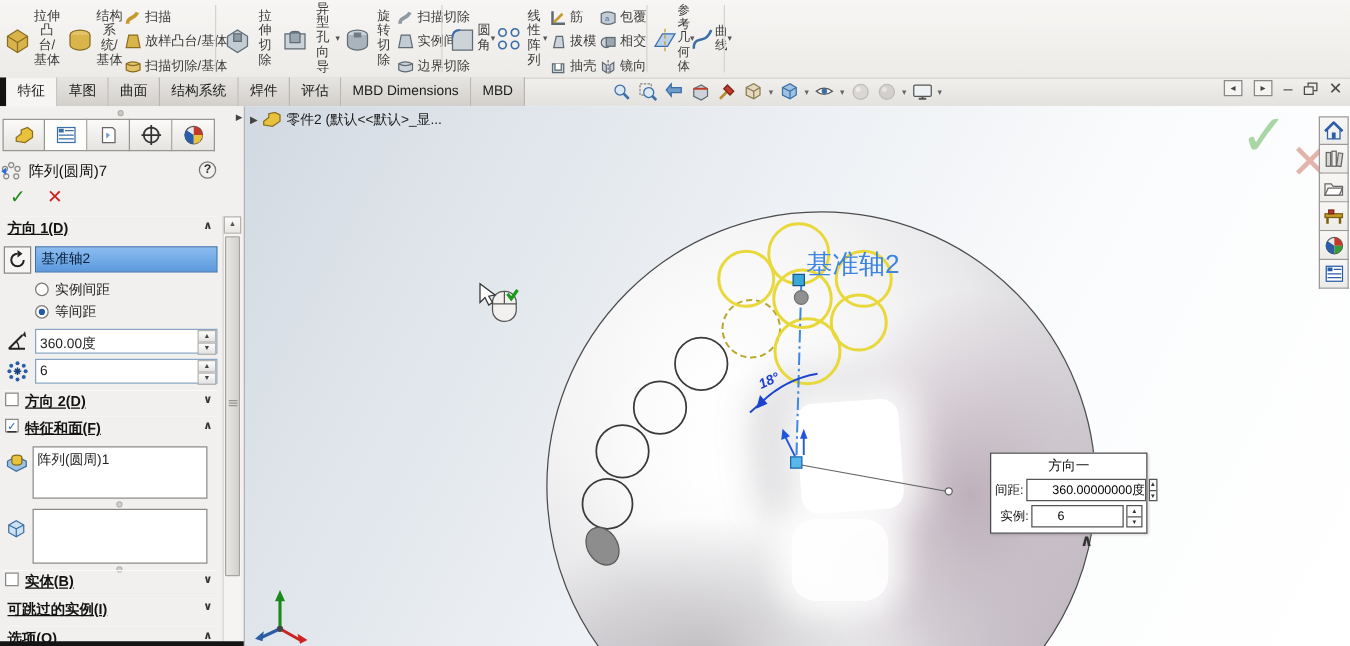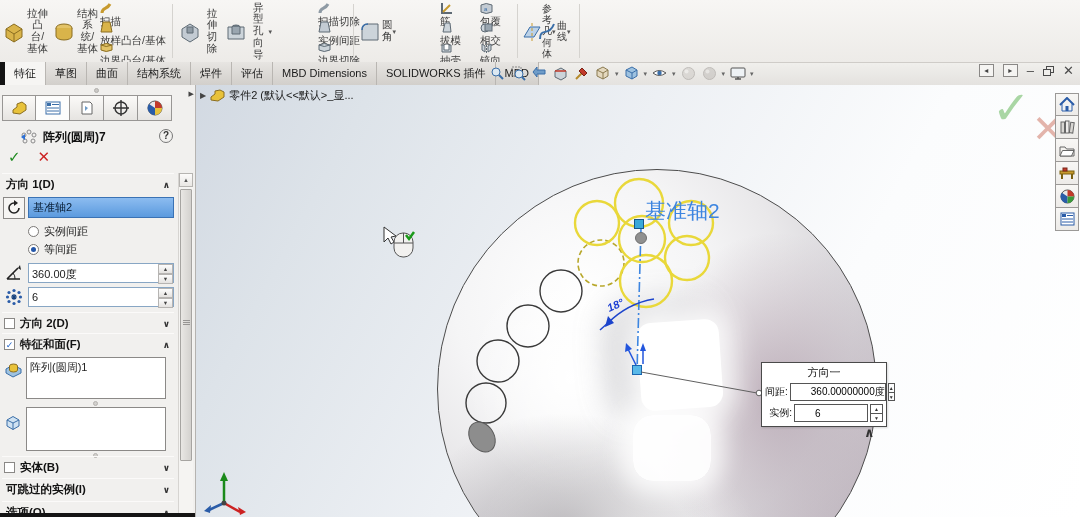--- a/index.html
+++ b/index.html
@@ -10,22 +10,22 @@
   
   .ribbon { position:absolute; left:0; top:0; width:1080px; height:62px;
             background:linear-gradient(#f7f6f4,#edebe8); }
   .rsep { position:absolute; top:4px; height:54px; width:1px; background:#d5d3cf; }
   .rgroup { position:absolute; top:0; height:62px; }
   .bigbtn { position:absolute; top:1px; height:60px; display:flex; flex-direction:row;
             align-items:center; font-size:10.5px; color:#3b3b3b; text-align:center;
             line-height:1.12; cursor:default; }
   .bigbtn svg { margin:2px 0 1px; flex:none; }
   .dd { font-size:7px; color:#555; line-height:6px; margin-top:1px; }
-  .smallbtn { position:absolute; height:19px; display:flex; align-items:flex-start;
-              font-size:10.5px; color:#3b3b3b; white-space:nowrap;flex-direction:column; }
+  .smallbtn { position:absolute; height:19px; display:flex; align-items:flex-end;
+              font-size:10.5px; color:#3b3b3b; white-space:nowrap; }
   .smallbtn svg { margin-right:3px; flex:none; }
   .instant3d { position:absolute; left:585px; top:0; width:49px; height:61px;
                background:linear-gradient(#aeadab,#8f8e8c); border:1px solid #7b7a78;
                display:flex; flex-direction:column; align-items:center; font-size:10px; color:#141414; }
   .instant3d svg { margin:6px 0 4px; }
 
   
   .tabrow { position:absolute; left:0; top:62px; width:1080px; height:23px;
             background:linear-gradient(#f0efec,#e4e2df); border-top:1px solid #cfccc8; }
   .tabedge { position:absolute; left:0; top:62px; width:5px; height:23px; background:#131313; }
@@ -50,31 +50,31 @@
         border-right:1px solid #b5b3b0; font-size:11px; color:#222; overflow:hidden; }
   .lp-grab { position:absolute; left:94px; top:3px; width:5px; height:5px; border-radius:50%;
              background:#cbc9c6; border:1px solid #b2b0ad; }
   .lp-expand { position:absolute; right:1px; top:5px; font-size:7px; color:#444; }
   .pmtabs { position:absolute; left:2px; top:10px; display:flex; }
   .pmtab { width:34px; height:26px; border:1px solid #989694; border-left-width:0;
            background:linear-gradient(#fbfaf8,#e6e4e1); display:flex; align-items:center;
            justify-content:center; cursor:pointer; }
   .pmtab:first-child { border-left-width:1px; }
   .pmtab.active { background:#fdfdfc; }
-  .pmtitle { position:absolute; left:20px; top:42px; height:20px; display:flex; align-items:center;
-             gap:5px; font-weight:bold; font-size:12px; color:#111; }
+  .pmtitle { position:absolute; left:0; top:42px; height:20px; display:flex; align-items:center;
+             gap:5px; font-weight:normal; font-size:12px; color:#111; }
   .helpbtn { position:absolute; right:22px; top:44px; width:14px; height:14px; border:1px solid #777;
              border-radius:50%; font-size:10px; line-height:12px; text-align:center; color:#333;
              font-weight:bold; cursor:pointer; }
   .okrow { position:absolute; left:8px; top:63px; display:flex; gap:17px; font-size:15px; font-weight:bold; }
   .ok { color:#1e8a1e; cursor:pointer; }
   .cancel { color:#c22; cursor:pointer; }
   .sep { position:absolute; left:2px; width:172px; height:1px; background:#dcdad7; border-bottom:1px solid #fbfaf9; }
   .hdr { position:absolute; left:0; width:176px; height:19px; font-weight:bold; color:#131313;
-         font-size:11.5px; display:flex; align-items:center; cursor:pointer; }
+         font-size:11.5px; display:flex; cursor:pointer;text-decoration:underline; }
   .hdr .pad { width:6px; }
   .chev { position:absolute; right:6px; font-size:9px; color:#333; font-weight:bold; }
   .cb { width:11px; height:11px; border:1px solid #8a8886; background:#fff; margin:0 5px 0 4px;
         font-size:9px; line-height:10px; color:#1f62c8; text-align:center; font-weight:bold; flex:none; }
   .selicon { position:absolute; left:3px; width:22px; height:22px; border:1px solid #8b8987;
              background:#f6f5f3; display:flex; align-items:center; justify-content:center; }
   .selfield { position:absolute; left:28px; width:146px; height:21px;
               background:linear-gradient(#8cbcf0,#5b9ade); border:1px solid #3a72b4;
               color:#0a2038; line-height:19px; padding-left:4px; font-size:11px; cursor:text; }
   .radiorow { position:absolute; left:28px; height:15px; display:flex; align-items:center; cursor:pointer;text-align:right; }
@@ -123,21 +123,21 @@
   .sq1 { position:absolute; left:201px; top:151px; width:82px; height:88px; background:#fff;
          border-radius:14px; transform:rotate(-4deg);
          box-shadow:0 0 26px 14px rgba(255,255,255,.85), -20px -8px 32px 10px rgba(138,136,144,.38); }
   .sq2 { position:absolute; left:195px; top:245px; width:78px; height:66px;
          background:rgba(255,255,255,.93); border-radius:20px;
          box-shadow:0 0 22px 12px rgba(255,255,255,.8); }
   .anno { position:absolute; left:0; top:0; width:884px; height:432px; }
   .axis-label { position:absolute; left:449px; top:112px; font-size:21px; color:#3d85e0; white-space:nowrap; }
   .angledim { position:absolute; left:411px; top:214px; font-size:11px; font-style:italic;
               font-weight:bold; color:#1c3fd4; transform:rotate(-24deg); }
-  .callout { position:absolute; left:565px; top:277px; width:126px; background:#fff;
+  .callout { position:absolute; left:596px; top:277px; width:126px; background:#fff;
              border:1px solid #4a4a4a; padding:2px 3px 4px; box-shadow:1px 1px 2px rgba(0,0,0,.15); }
   .callout-title { text-align:center; font-size:11px; height:15px; color:#111; }
   .crow { display:flex; align-items:center; margin-top:3px; }
   .clabel { width:27px; font-size:10px; text-align:right; margin-right:2px; color:#111; white-space:nowrap; }
   .cfield { flex:1; height:18px; border:1px solid #555; display:flex; align-items:center; background:#fff; }
   .cval { flex:1; font-size:10px; padding-left:20px; white-space:nowrap; cursor:text; }
   .cspin { width:13px; height:18px; border:1px solid #555; margin-left:2px; display:flex;
            flex-direction:column; }
   .cspin > div { flex:1; font-size:5px; line-height:8px; text-align:center; color:#333; cursor:pointer; }
   .cspin > div:first-child { border-bottom:1px solid #555; }
@@ -188,21 +188,21 @@
         <svg width="13" height="13" viewBox="0 0 13 13">
             <path d="M3 1 L10 1 L12 11 L1 11 Z" fill="#d9b44a" stroke="#8a6d20"></path>
           </svg>
         <span>放样凸台/基体</span>
       </div>
       <div class="smallbtn" style="left:98px;top:41px">
         <svg width="13" height="13" viewBox="0 0 13 13">
             <path d="M1 4 Q6 1 12 4 L12 9 Q6 12 1 9 Z" fill="#e3c367" stroke="#8a6d20"></path>
             <path d="M1 4 Q6 7 12 4" fill="none" stroke="#8a6d20"></path>
           </svg>
-        <span>边界凸台/基体</span>
+        <span>扫描切除/基体</span>
       </div>
     </div>
     <div class="rsep" style="left:172px"></div>
 
     <div class="rgroup" style="left:176px;width:178px">
       <div class="bigbtn" style="left:48px;width:48px">
         <svg width="24" height="24" viewBox="0 0 24 24">
             <path d="M4 7 L20 7 L20 19 L4 19 Z" fill="#ccd4da" stroke="#5e6a74"></path>
             <ellipse cx="12" cy="7" rx="4" ry="2" fill="#6f7c86" stroke="#5e6a74"></ellipse>
             <path d="M8 7 L8 14 L16 14 L16 7" fill="#9aa6b0" stroke="#5e6a74"></path>
@@ -210,20 +210,28 @@
         <span class="lbl">异型孔向导</span>
         <span class="dd">▾</span>
       </div>
       <div class="bigbtn" style="left:2px;width:44px">
         <svg width="24" height="24" viewBox="0 0 24 24">
             <path d="M4 9 L12 4 L20 9 L20 17 L12 22 L4 17 Z" fill="#c3cbd3" stroke="#5e6a74"></path>
             <path d="M9 7 L15 7 L15 13 L9 13 Z" fill="#8e9aa4" stroke="#5e6a74"></path>
           </svg>
         <span class="lbl">拉伸切除</span>
       </div>
+      <div class="bigbtn" style="left:98px;width:42px">
+        <svg width="24" height="24" viewBox="0 0 24 24">
+            <ellipse cx="12" cy="8" rx="8" ry="4" fill="#ccd4da" stroke="#5e6a74"></ellipse>
+            <path d="M4 8 L4 16 A8 4 0 0 0 20 16 L20 8" fill="#aab4bc" stroke="#5e6a74"></path>
+            <path d="M9 6 L15 6 L15 10 L9 10 Z" fill="#6f7c86"></path>
+          </svg>
+        <span class="lbl">旋转切除</span>
+      </div>
       <div class="smallbtn" style="left:142px;top:2px">
         <svg width="13" height="13" viewBox="0 0 13 13">
             <path d="M2 11 C2 5 7 8 10 2" fill="none" stroke="#8e9aa4" stroke-width="3"></path>
           </svg>
         <span>扫描切除</span>
       </div>
       <div class="smallbtn" style="left:142px;top:21px">
         <svg width="13" height="13" viewBox="0 0 13 13">
             <path d="M3 1 L10 1 L12 11 L1 11 Z" fill="#c3cbd3" stroke="#5e6a74"></path>
           </svg>
@@ -241,20 +249,32 @@
 
     <div class="rgroup" style="left:356px;width:162px">
       <div class="bigbtn" style="left:2px;width:36px">
         <svg width="24" height="24" viewBox="0 0 24 24">
             <path d="M4 20 L4 10 Q4 4 10 4 L20 4 L20 20 Z" fill="#ccd4da" stroke="#5e6a74"></path>
             <path d="M4 10 Q4 4 10 4" fill="none" stroke="#3a6ea8" stroke-width="1.5"></path>
           </svg>
         <span class="lbl">圆角</span>
         <span class="dd">▾</span>
       </div>
+      <div class="bigbtn" style="left:40px;width:42px">
+        <svg width="24" height="24" viewBox="0 0 24 24">
+            <g fill="none" stroke="#3a6ea8" stroke-width="1.3">
+              <circle cx="6" cy="6" r="3"></circle>
+              <circle cx="16" cy="6" r="3"></circle>
+              <circle cx="6" cy="16" r="3"></circle>
+              <circle cx="16" cy="16" r="3"></circle>
+            </g>
+          </svg>
+        <span class="lbl">线性阵列</span>
+        <span class="dd">▾</span>
+      </div>
       <div class="smallbtn" style="left:84px;top:2px">
         <svg width="13" height="13" viewBox="0 0 13 13">
             <path d="M2 1 L2 11 L12 11" fill="none" stroke="#5e6a74" stroke-width="2"></path>
             <path d="M3 10 L10 3" stroke="#c79a2e" stroke-width="2"></path>
           </svg>
         <span>筋</span>
       </div>
       <div class="smallbtn" style="left:84px;top:21px">
         <svg width="13" height="13" viewBox="0 0 13 13">
             <path d="M3 11 L5 2 L10 2 L11 11 Z" fill="#ccd4da" stroke="#5e6a74"></path>
@@ -295,21 +315,21 @@
 
     <div class="rgroup" style="left:520px;width:60px">
       <div class="bigbtn" style="left:2px;width:28px;font-size:10px">
         <svg width="20" height="22" viewBox="0 0 20 22">
             <path d="M2 16 L8 6 L18 6 L12 16 Z" fill="#bcd2e8" stroke="#3a6ea8"></path>
             <path d="M10 2 L10 20" stroke="#c79a2e" stroke-dasharray="3,2"></path>
           </svg>
         <span class="lbl">参考几何体</span>
         <span class="dd">▾</span>
       </div>
-      <div class="bigbtn" style="left:17px;width:26px;font-size:10px">
+      <div class="bigbtn" style="left:32px;width:26px;font-size:10px">
         <svg width="20" height="22" viewBox="0 0 20 22">
             <path d="M3 18 C3 6 12 16 17 3" fill="none" stroke="#3a6ea8" stroke-width="2"></path>
           </svg>
         <span class="lbl">曲线</span>
         <span class="dd">▾</span>
       </div>
     </div>
     <div class="rsep" style="left:579px"></div>
 
   </div>
@@ -317,21 +337,20 @@
   <div class="tabrow"></div>
   <div class="tabedge"></div>
   <div class="tabs" style="top:62px">
     <div class="tab active">特征</div>
     <div class="tab">草图</div>
     <div class="tab">曲面</div>
     <div class="tab">结构系统</div>
     <div class="tab">焊件</div>
     <div class="tab">评估</div>
     <div class="tab">MBD Dimensions</div>
-    <div class="tab">SOLIDWORKS 插件</div>
     <div class="tab">MBD</div>
   </div>
 
   <div class="hud">
     <div class="hudbtn">
         <svg width="15" height="15" viewBox="0 0 15 15">
           <circle cx="6" cy="6" r="4" fill="#dce8f2" stroke="#3a6ea8"></circle>
           <path d="M9 9 L13 13" stroke="#3a6ea8" stroke-width="2"></path>
         </svg>
       </div>

